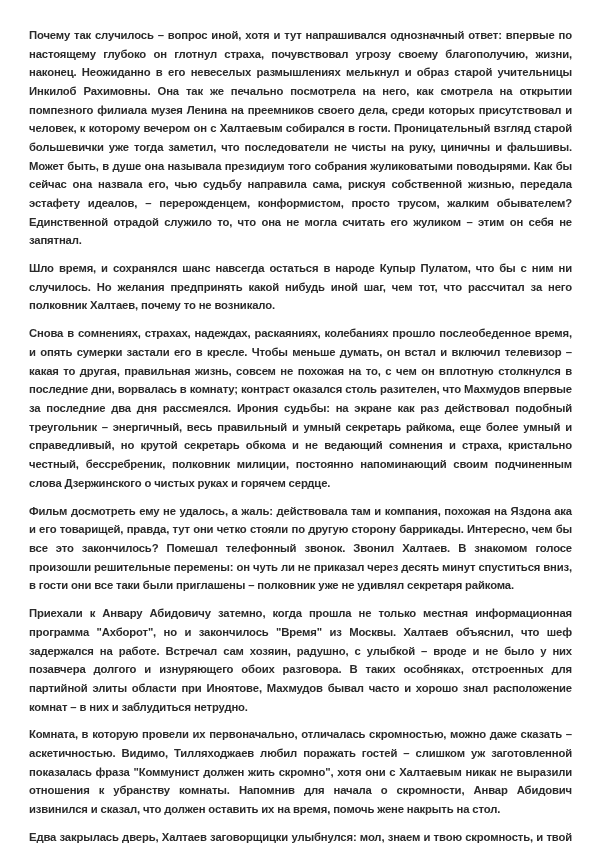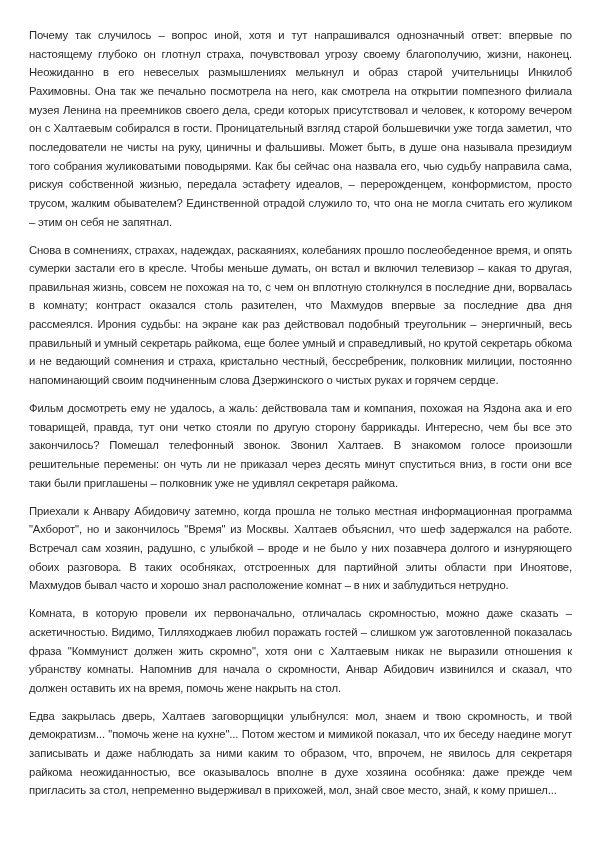--- a/index.html
+++ b/index.html
@@ -12,26 +12,28 @@
     font-family: "Liberation Sans", "DejaVu Sans", sans-serif;
     font-size: 11.3px;
     line-height: 18.65px;
     color: #2a2a2a;
     letter-spacing: -0.15px;
   }
   .page p {
     margin: 0 0 9.3px 0;
     text-align: justify;
     hyphens: none;
+    font-weight: bold;
   }
 </style>
 </head>
 <body>
 
 <div class="page">
   <p>Почему так случилось – вопрос иной, хотя и тут напрашивался однозначный ответ: впервые по настоящему глубоко он глотнул страха, почувствовал угрозу своему благополучию, жизни, наконец. Неожиданно в его невеселых размышлениях мелькнул и образ старой учительницы Инкилоб Рахимовны. Она так же печально посмотрела на него, как смотрела на открытии помпезного филиала музея Ленина на преемников своего дела, среди которых присутствовал и человек, к которому вечером он с Халтаевым собирался в гости. Проницательный взгляд старой большевички уже тогда заметил, что последователи не чисты на руку, циничны и фальшивы. Может быть, в душе она называла президиум того собрания жуликоватыми поводырями. Как бы сейчас она назвала его, чью судьбу направила сама, рискуя собственной жизнью, передала эстафету идеалов, – перерожденцем, конформистом, просто трусом, жалким обывателем? Единственной отрадой служило то, что она не могла считать его жуликом – этим он себя не запятнал.</p>
+  <p>Шло время, и сохранялся шанс навсегда остаться в народе Купыр Пулатом, что бы с ним ни случилось. Но желания предпринять какой нибудь иной шаг, чем тот, что рассчитал за него полковник Халтаев, почему то не возникало.</p>
   <p>Снова в сомнениях, страхах, надеждах, раскаяниях, колебаниях прошло послеобеденное время, и опять сумерки застали его в кресле. Чтобы меньше думать, он встал и включил телевизор – какая то другая, правильная жизнь, совсем не похожая на то, с чем он вплотную столкнулся в последние дни, ворвалась в комнату; контраст оказался столь разителен, что Махмудов впервые за последние два дня рассмеялся. Ирония судьбы: на экране как раз действовал подобный треугольник – энергичный, весь правильный и умный секретарь райкома, еще более умный и справедливый, но крутой секретарь обкома и не ведающий сомнения и страха, кристально честный, бессребреник, полковник милиции, постоянно напоминающий своим подчиненным слова Дзержинского о чистых руках и горячем сердце.</p>
   <p>Фильм досмотреть ему не удалось, а жаль: действовала там и компания, похожая на Яздона ака и его товарищей, правда, тут они четко стояли по другую сторону баррикады. Интересно, чем бы все это закончилось? Помешал телефонный звонок. Звонил Халтаев. В знакомом голосе произошли решительные перемены: он чуть ли не приказал через десять минут спуститься вниз, в гости они все таки были приглашены – полковник уже не удивлял секретаря райкома.</p>
   <p>Приехали к Анвару Абидовичу затемно, когда прошла не только местная информационная программа "Ахборот", но и закончилось "Время" из Москвы. Халтаев объяснил, что шеф задержался на работе. Встречал сам хозяин, радушно, с улыбкой – вроде и не было у них позавчера долгого и изнуряющего обоих разговора. В таких особняках, отстроенных для партийной элиты области при Иноятове, Махмудов бывал часто и хорошо знал расположение комнат – в них и заблудиться нетрудно.</p>
   <p>Комната, в которую провели их первоначально, отличалась скромностью, можно даже сказать – аскетичностью. Видимо, Тилляходжаев любил поражать гостей – слишком уж заготовленной показалась фраза "Коммунист должен жить скромно", хотя они с Халтаевым никак не выразили отношения к убранству комнаты. Напомнив для начала о скромности, Анвар Абидович извинился и сказал, что должен оставить их на время, помочь жене накрыть на стол.</p>
   <p>Едва закрылась дверь, Халтаев заговорщицки улыбнулся: мол, знаем и твою скромность, и твой демократизм... "помочь жене на кухне"... Потом жестом и мимикой показал, что их беседу наедине могут записывать и даже наблюдать за ними каким то образом, что, впрочем, не явилось для секретаря райкома неожиданностью, все оказывалось вполне в духе хозяина особняка: даже прежде чем пригласить за стол, непременно выдерживал в прихожей, мол, знай свое место, знай, к кому пришел...</p>
 
 </div>
 
 </body></html>

